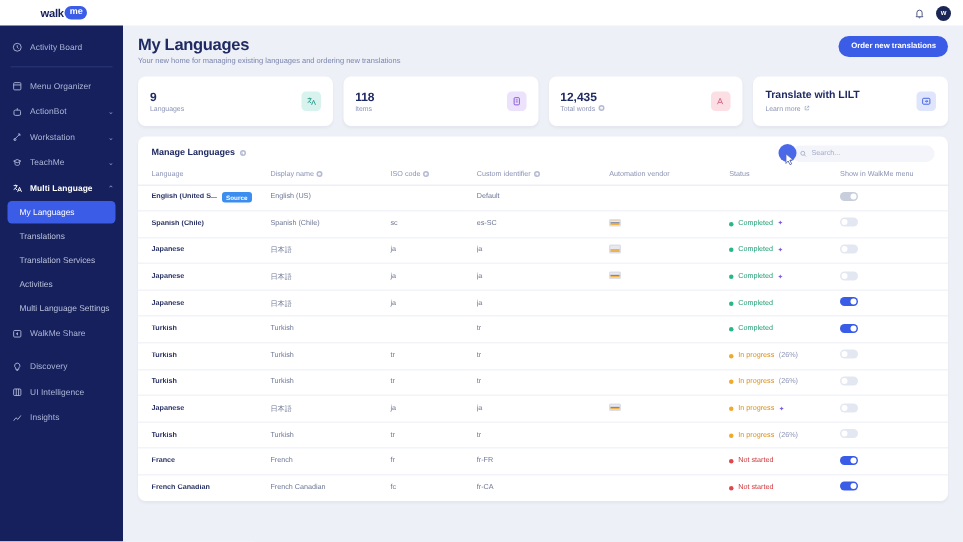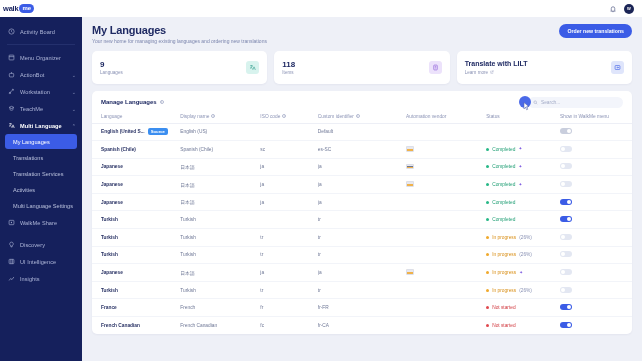--- a/index.html
+++ b/index.html
@@ -14,21 +14,21 @@
   
   .sidebar {
     width: 82px; height: 361px;
     background: #15205c;
     display: flex; flex-direction: column;
     flex: none;
     position: relative;
   }
   .logo-wrap {
     height: 17px; background: #ffffff;
-    display: flex; align-items: center; padding-left: 3px;
+    display: flex; align-items: center; padding-left: 27px;
     flex: none;
   }
   .logo { display: flex; align-items: center; gap: 1px; }
   .logo-text { font-size: 7.5px; font-weight: 700; color: #15205c; letter-spacing: -0.2px; }
   .logo-badge {
     background: #3b5ce6; color: #fff; font-size: 6px; font-weight: 700;
     border-radius: 6px; padding: 1px 3px 1px 3px; line-height: 7px;
   }
   .nav { padding-top: 6px; flex: 1; overflow: hidden; }
   .nav-item {
@@ -377,20 +377,34 @@
               </div>
           </div>
           <div class="c-icon ci-purple">
             <svg viewBox="0 0 16 16" fill="none" stroke="currentColor" stroke-width="1.4">
                 <rect x="4" y="2.5" width="8" height="11" rx="1.5"></rect>
                 <path d="M6.5 6h3M6.5 9h3"></path>
               </svg>
           </div>
         </div>
 
+        <div class="card">
+          <div class="card-main">
+            <div class="c-val">12,435</div>
+            <div class="c-lbl">
+              <span>Total words</span>
+              <span class="info-dot">i</span>
+            </div>
+          </div>
+          <div class="c-icon ci-pink">
+            <svg viewBox="0 0 16 16" fill="none" stroke="currentColor" stroke-width="1.4">
+                <path d="M3 12.5L7 3.5l4 9M4.6 9.8h4.8"></path>
+              </svg>
+          </div>
+        </div>
 
         <div class="card">
           <div class="card-main">
             <div class="c-title">Translate with LILT</div>
             <div class="c-link">
               <span>Learn more</span>
               <span>
                 <svg viewBox="0 0 16 16" width="4" height="4" fill="none" stroke="#8b93b5" stroke-width="1.6">
                     <path d="M9 3h4v4M13 3L7 9M12 10v3H3V4h3"></path>
                   </svg>

